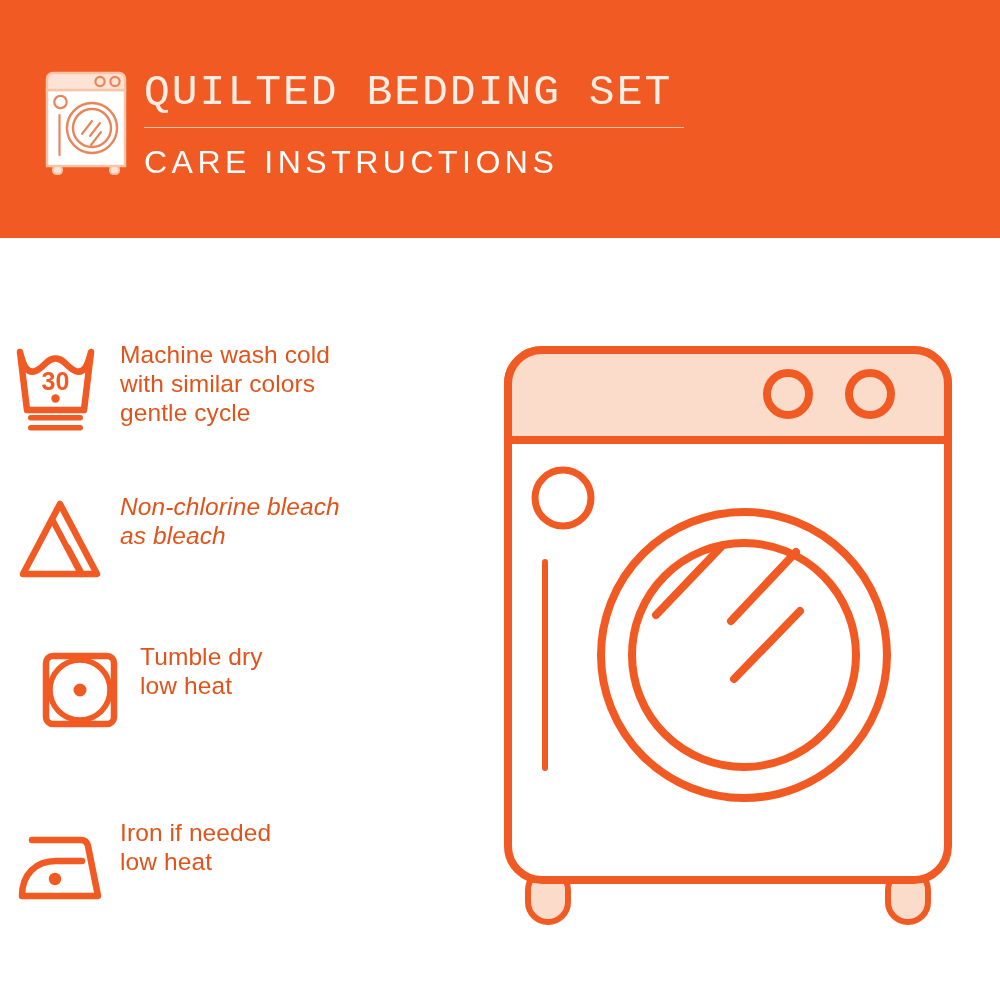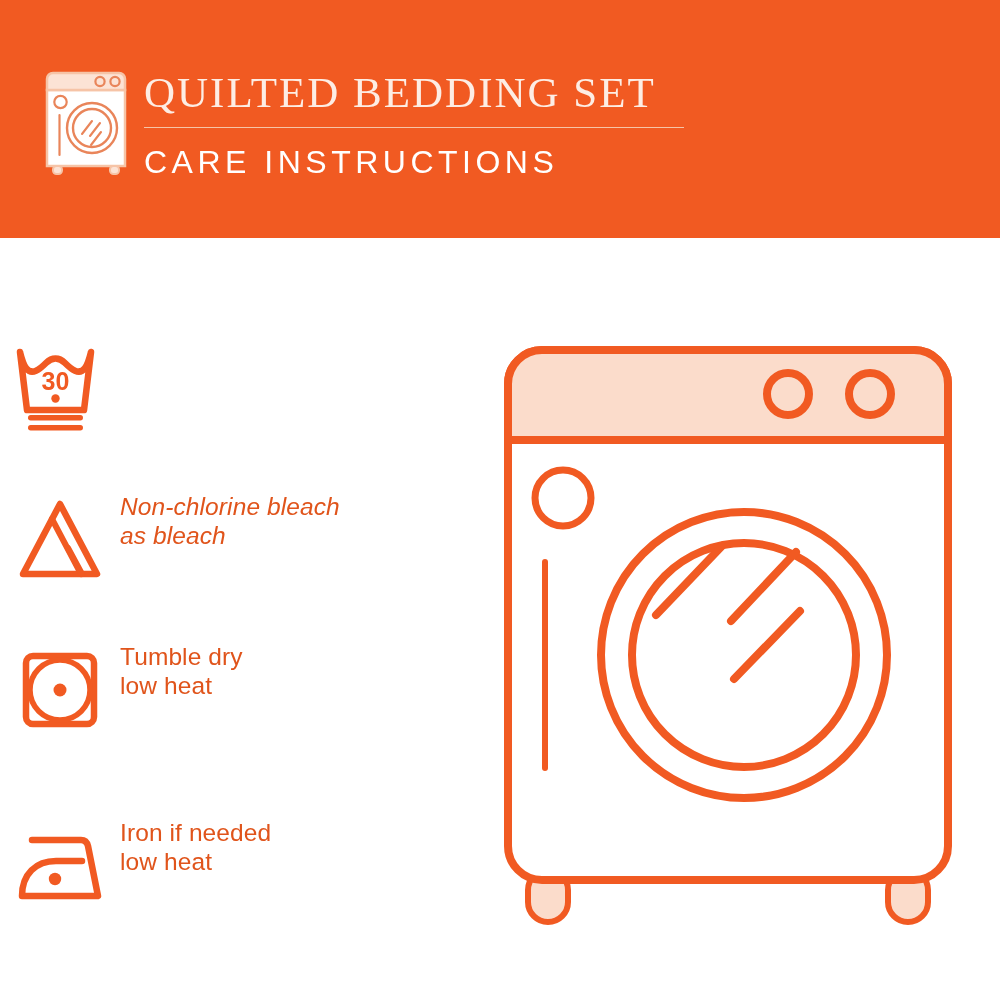--- a/index.html
+++ b/index.html
@@ -36,21 +36,21 @@
     width: 96px;
     height: 110px;
   }
   #header-text {
     position: absolute;
     left: 144px;
     top: 68px;
     width: 620px;
   }
   .title-line1 {
-    font-family: Liberation Serif, serif;
+    font-family: Liberation Mono, monospace;
     font-size: 43px;
     font-weight: 300;
     letter-spacing: 2.0px;
     color: #FDEDE4;
     line-height: 50px;
     white-space: nowrap;
     -webkit-font-smoothing: antialiased;
   }
   .title-rule {
     height: 1px;
@@ -99,21 +99,21 @@
     font-weight: 500;
     color: #E0541B;
     line-height: 29px;
     letter-spacing: 0.1px;
     padding-top: 2px;
   }
   .care-text .ln { display: block; white-space: nowrap; }
 
   #row-wash   { top: 100px; }
   #row-bleach { top: 252px; font-style: italic; }
-  #row-dry    { top: 402px; }
+  #row-dry    { top: 402px; padding-left: 20px; }
   #row-iron   { top: 552px; margin-top: 26px; }
 
   
   #washer-illustration {
     position: absolute;
     left: 488px;
     top: 330px;
     width: 500px;
     height: 600px;
   }
@@ -167,20 +167,25 @@
                    C59 31 67 38 73 30 C76 26 79 14 79 14
                    L72 72 L15 72 Z" fill="none" stroke="#F15A22" stroke-width="6.5" stroke-linejoin="round" stroke-linecap="round"></path>
 
           <rect x="16" y="77" width="55" height="5.4" rx="2.7" fill="#F15A22"></rect>
           <rect x="16" y="87" width="55" height="5.4" rx="2.7" fill="#F15A22"></rect>
 
           <text x="43.5" y="52" text-anchor="middle" font-family="Liberation Sans, sans-serif" font-size="25" font-weight="700" fill="#F15A22">30</text>
           <circle cx="43.5" cy="60.5" r="4.2" fill="#F15A22"></circle>
         </svg>
       </div>
+      <div class="care-text">
+        <span class="ln">Machine wash cold</span>
+        <span class="ln">with similar colors</span>
+        <span class="ln">gentle cycle</span>
+      </div>
     </div>
 
     <div class="care-row" id="row-bleach">
       <div class="care-symbol">
         <svg viewBox="0 0 96 96" width="96" height="96" aria-hidden="true">
           <path d="M48 14 L85 84 L11 84 Z" fill="none" stroke="#F15A22" stroke-width="6.5" stroke-linejoin="round"></path>
           <line x1="40" y1="29" x2="69" y2="84" stroke="#F15A22" stroke-width="6" stroke-linecap="round"></line>
           <line x1="56" y1="58" x2="70" y2="84" stroke="#F15A22" stroke-width="6" stroke-linecap="round"></line>
         </svg>
       </div>

